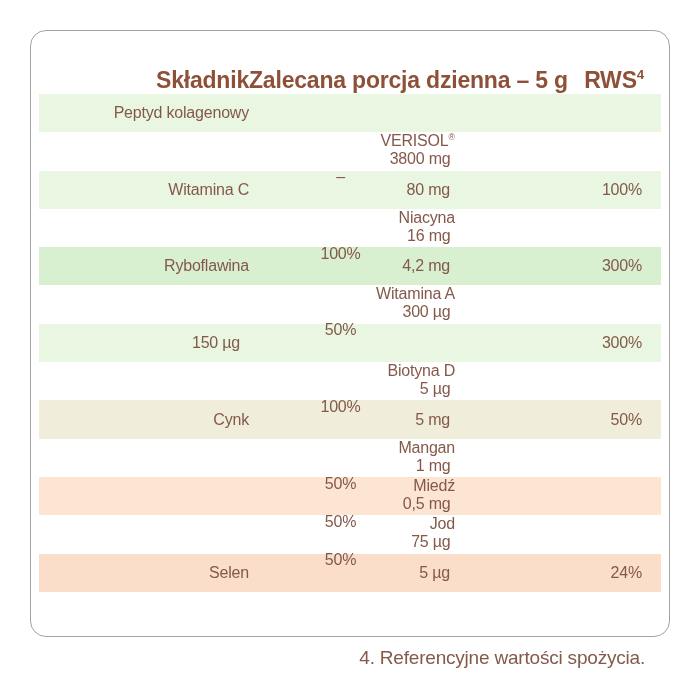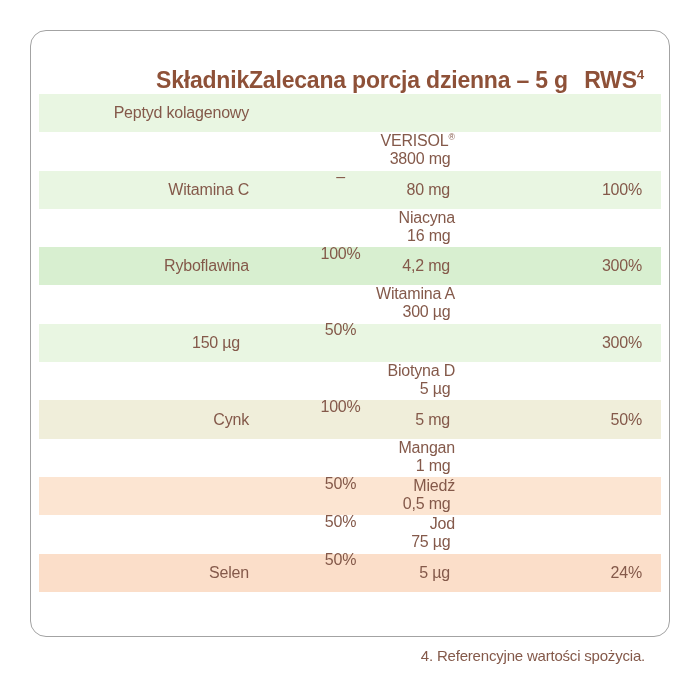--- a/index.html
+++ b/index.html
@@ -49,21 +49,21 @@
   .bg-white      { background: transparent; flex-direction: column; }
   .bg-green      { background: var(--green, #e9f6e2); }
   .bg-green-dark { background: var(--green-dark, #d8efd0); align-items: center; }
   .bg-beige      { background: var(--beige, #f0eeda); }
   .bg-peach      { background: var(--peach, #fce5d2); flex-direction: column; }
   .bg-peach-dark { background: var(--peach-dark, #fbdec9); }
   .footnote {
     position: absolute;
     top: 647px;
     right: 55px;
-    font-size: 15px;
+    font-size: 19px;
     color: var(--body-text, #84594a);
     letter-spacing: -0.2px;
   }
 </style>
 </head>
 <body>
 
 <div class="card">
   <div class="header-row">
     <div class="cell c1">Składnik</div>

